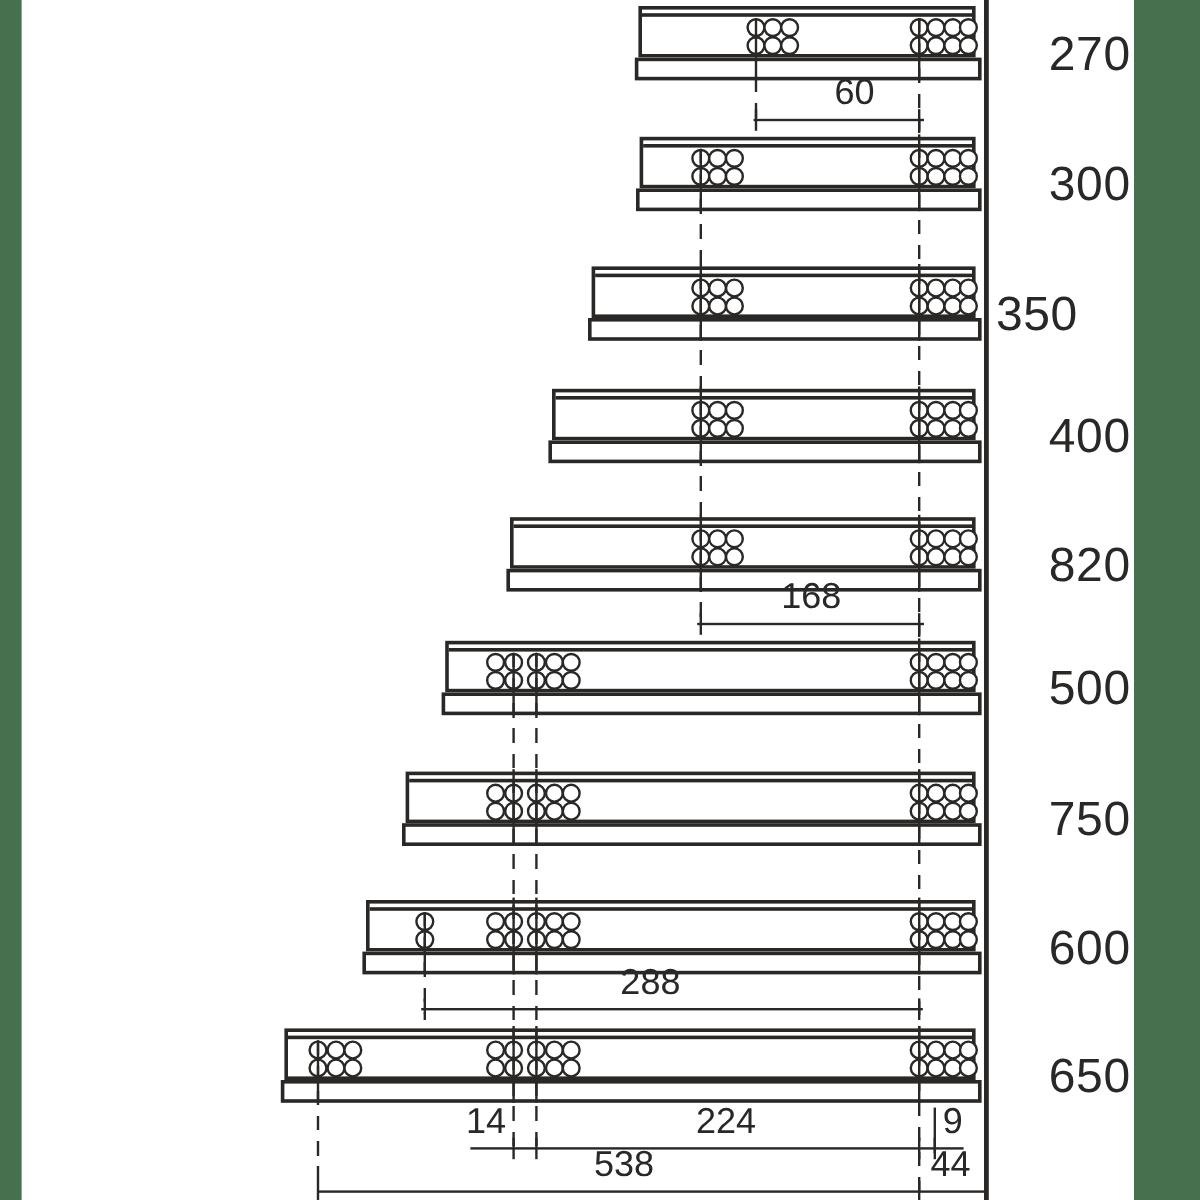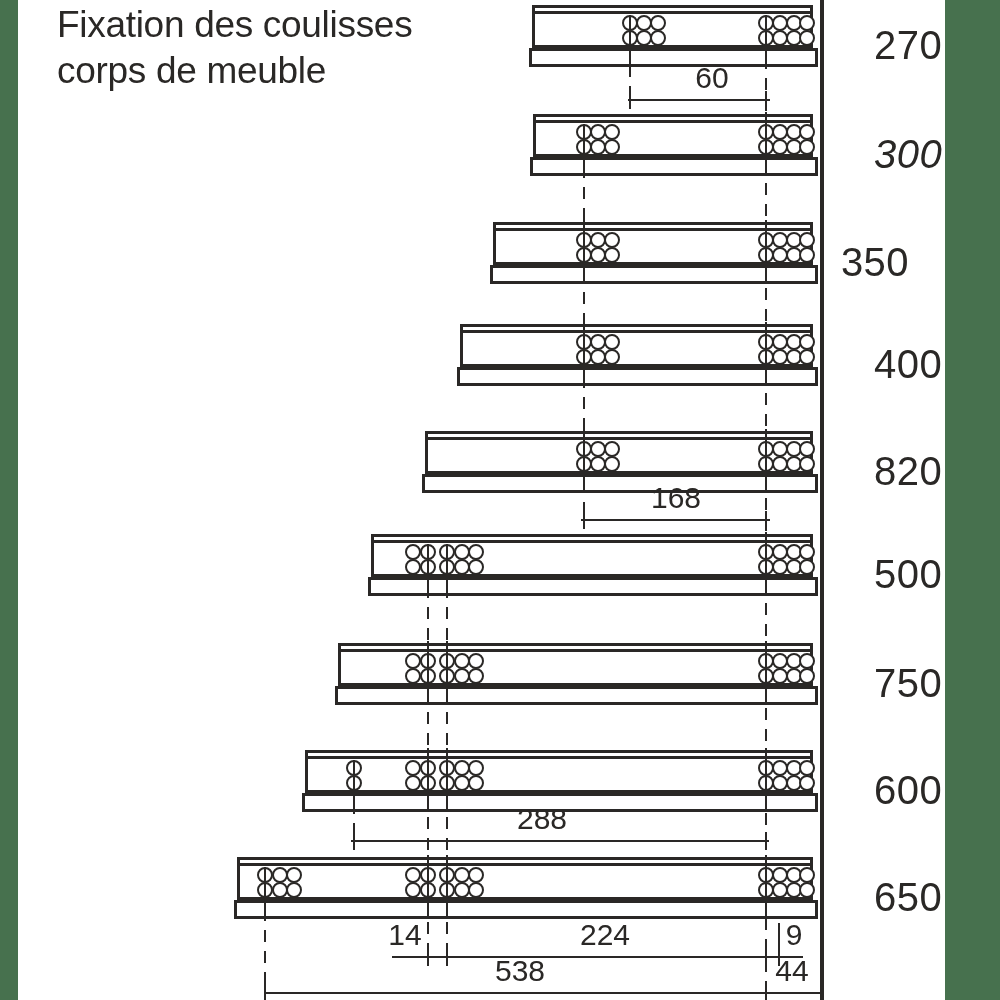--- a/index.html
+++ b/index.html
@@ -20,24 +20,20 @@
   }
   .dim-label{
     position:absolute;transform:translateX(-50%);
     font-size:30px;line-height:32px;color:#2a2826;white-space:nowrap;
   }
 </style>
 </head>
 <body>
 
 <div class="stage">
-  <div class="title">
-    <div>Fixation des coulisses</div>
-    <div>corps de meuble</div>
-  </div>
   <div class="abs" id="diagram-stage" style="left:0;top:0;width:1000px;height:732px;">
       <div style="position: absolute; left: 532px; top: 5px; width: 281px; height: 43px; border: 3px solid rgb(42, 40, 38); box-sizing: border-box; background: rgb(255, 255, 255);"></div>
       <div style="position: absolute; left: 535px; top: 11px; width: 275px; height: 2.5px; background: rgb(42, 40, 38);"></div>
       <div style="position: absolute; left: 529px; top: 48px; width: 289px; height: 19px; border: 3px solid rgb(42, 40, 38); box-sizing: border-box; background: rgb(255, 255, 255);"></div>
       <div style="position: absolute; left: 622px; top: 15px; width: 16px; height: 16px; border: 2.5px solid rgb(42, 40, 38); border-radius: 50%; box-sizing: border-box; background: rgb(255, 255, 255);"></div>
       <div style="position: absolute; left: 622px; top: 30px; width: 16px; height: 16px; border: 2.5px solid rgb(42, 40, 38); border-radius: 50%; box-sizing: border-box; background: rgb(255, 255, 255);"></div>
       <div style="position: absolute; left: 636px; top: 15px; width: 16px; height: 16px; border: 2.5px solid rgb(42, 40, 38); border-radius: 50%; box-sizing: border-box; background: rgb(255, 255, 255);"></div>
       <div style="position: absolute; left: 636px; top: 30px; width: 16px; height: 16px; border: 2.5px solid rgb(42, 40, 38); border-radius: 50%; box-sizing: border-box; background: rgb(255, 255, 255);"></div>
       <div style="position: absolute; left: 650px; top: 15px; width: 16px; height: 16px; border: 2.5px solid rgb(42, 40, 38); border-radius: 50%; box-sizing: border-box; background: rgb(255, 255, 255);"></div>
       <div style="position: absolute; left: 650px; top: 30px; width: 16px; height: 16px; border: 2.5px solid rgb(42, 40, 38); border-radius: 50%; box-sizing: border-box; background: rgb(255, 255, 255);"></div>
@@ -60,39 +56,39 @@
       <div style="position: absolute; left: 604px; top: 124px; width: 16px; height: 16px; border: 2.5px solid rgb(42, 40, 38); border-radius: 50%; box-sizing: border-box; background: rgb(255, 255, 255);"></div>
       <div style="position: absolute; left: 604px; top: 139px; width: 16px; height: 16px; border: 2.5px solid rgb(42, 40, 38); border-radius: 50%; box-sizing: border-box; background: rgb(255, 255, 255);"></div>
       <div style="position: absolute; left: 758px; top: 124px; width: 16px; height: 16px; border: 2.5px solid rgb(42, 40, 38); border-radius: 50%; box-sizing: border-box; background: rgb(255, 255, 255);"></div>
       <div style="position: absolute; left: 758px; top: 139px; width: 16px; height: 16px; border: 2.5px solid rgb(42, 40, 38); border-radius: 50%; box-sizing: border-box; background: rgb(255, 255, 255);"></div>
       <div style="position: absolute; left: 772px; top: 124px; width: 16px; height: 16px; border: 2.5px solid rgb(42, 40, 38); border-radius: 50%; box-sizing: border-box; background: rgb(255, 255, 255);"></div>
       <div style="position: absolute; left: 772px; top: 139px; width: 16px; height: 16px; border: 2.5px solid rgb(42, 40, 38); border-radius: 50%; box-sizing: border-box; background: rgb(255, 255, 255);"></div>
       <div style="position: absolute; left: 786px; top: 124px; width: 16px; height: 16px; border: 2.5px solid rgb(42, 40, 38); border-radius: 50%; box-sizing: border-box; background: rgb(255, 255, 255);"></div>
       <div style="position: absolute; left: 786px; top: 139px; width: 16px; height: 16px; border: 2.5px solid rgb(42, 40, 38); border-radius: 50%; box-sizing: border-box; background: rgb(255, 255, 255);"></div>
       <div style="position: absolute; left: 799px; top: 124px; width: 16px; height: 16px; border: 2.5px solid rgb(42, 40, 38); border-radius: 50%; box-sizing: border-box; background: rgb(255, 255, 255);"></div>
       <div style="position: absolute; left: 799px; top: 139px; width: 16px; height: 16px; border: 2.5px solid rgb(42, 40, 38); border-radius: 50%; box-sizing: border-box; background: rgb(255, 255, 255);"></div>
-      <div class="rail-label" style="position: absolute; left: 874px; top: 132px; font-style: italic;">300</div>
+      <div class="rail-label" style="position: absolute; left: 874px; top: 132px;">300</div>
       <div style="position: absolute; left: 493px; top: 222px; width: 320px; height: 43px; border: 3px solid rgb(42, 40, 38); box-sizing: border-box; background: rgb(255, 255, 255);"></div>
       <div style="position: absolute; left: 496px; top: 228px; width: 314px; height: 2.5px; background: rgb(42, 40, 38);"></div>
       <div style="position: absolute; left: 490px; top: 265px; width: 328px; height: 19px; border: 3px solid rgb(42, 40, 38); box-sizing: border-box; background: rgb(255, 255, 255);"></div>
       <div style="position: absolute; left: 576px; top: 232px; width: 16px; height: 16px; border: 2.5px solid rgb(42, 40, 38); border-radius: 50%; box-sizing: border-box; background: rgb(255, 255, 255);"></div>
       <div style="position: absolute; left: 576px; top: 247px; width: 16px; height: 16px; border: 2.5px solid rgb(42, 40, 38); border-radius: 50%; box-sizing: border-box; background: rgb(255, 255, 255);"></div>
       <div style="position: absolute; left: 590px; top: 232px; width: 16px; height: 16px; border: 2.5px solid rgb(42, 40, 38); border-radius: 50%; box-sizing: border-box; background: rgb(255, 255, 255);"></div>
       <div style="position: absolute; left: 590px; top: 247px; width: 16px; height: 16px; border: 2.5px solid rgb(42, 40, 38); border-radius: 50%; box-sizing: border-box; background: rgb(255, 255, 255);"></div>
       <div style="position: absolute; left: 604px; top: 232px; width: 16px; height: 16px; border: 2.5px solid rgb(42, 40, 38); border-radius: 50%; box-sizing: border-box; background: rgb(255, 255, 255);"></div>
       <div style="position: absolute; left: 604px; top: 247px; width: 16px; height: 16px; border: 2.5px solid rgb(42, 40, 38); border-radius: 50%; box-sizing: border-box; background: rgb(255, 255, 255);"></div>
       <div style="position: absolute; left: 758px; top: 232px; width: 16px; height: 16px; border: 2.5px solid rgb(42, 40, 38); border-radius: 50%; box-sizing: border-box; background: rgb(255, 255, 255);"></div>
       <div style="position: absolute; left: 758px; top: 247px; width: 16px; height: 16px; border: 2.5px solid rgb(42, 40, 38); border-radius: 50%; box-sizing: border-box; background: rgb(255, 255, 255);"></div>
       <div style="position: absolute; left: 772px; top: 232px; width: 16px; height: 16px; border: 2.5px solid rgb(42, 40, 38); border-radius: 50%; box-sizing: border-box; background: rgb(255, 255, 255);"></div>
       <div style="position: absolute; left: 772px; top: 247px; width: 16px; height: 16px; border: 2.5px solid rgb(42, 40, 38); border-radius: 50%; box-sizing: border-box; background: rgb(255, 255, 255);"></div>
       <div style="position: absolute; left: 786px; top: 232px; width: 16px; height: 16px; border: 2.5px solid rgb(42, 40, 38); border-radius: 50%; box-sizing: border-box; background: rgb(255, 255, 255);"></div>
       <div style="position: absolute; left: 786px; top: 247px; width: 16px; height: 16px; border: 2.5px solid rgb(42, 40, 38); border-radius: 50%; box-sizing: border-box; background: rgb(255, 255, 255);"></div>
       <div style="position: absolute; left: 799px; top: 232px; width: 16px; height: 16px; border: 2.5px solid rgb(42, 40, 38); border-radius: 50%; box-sizing: border-box; background: rgb(255, 255, 255);"></div>
       <div style="position: absolute; left: 799px; top: 247px; width: 16px; height: 16px; border: 2.5px solid rgb(42, 40, 38); border-radius: 50%; box-sizing: border-box; background: rgb(255, 255, 255);"></div>
-      <div class="rail-label" style="position: absolute; left: 830px; top: 240px; text-align: center;">350</div>
+      <div class="rail-label" style="position: absolute; left: 830px; top: 240px;">350</div>
       <div style="position: absolute; left: 460px; top: 324px; width: 353px; height: 43px; border: 3px solid rgb(42, 40, 38); box-sizing: border-box; background: rgb(255, 255, 255);"></div>
       <div style="position: absolute; left: 463px; top: 330px; width: 347px; height: 2.5px; background: rgb(42, 40, 38);"></div>
       <div style="position: absolute; left: 457px; top: 367px; width: 361px; height: 19px; border: 3px solid rgb(42, 40, 38); box-sizing: border-box; background: rgb(255, 255, 255);"></div>
       <div style="position: absolute; left: 576px; top: 334px; width: 16px; height: 16px; border: 2.5px solid rgb(42, 40, 38); border-radius: 50%; box-sizing: border-box; background: rgb(255, 255, 255);"></div>
       <div style="position: absolute; left: 576px; top: 349px; width: 16px; height: 16px; border: 2.5px solid rgb(42, 40, 38); border-radius: 50%; box-sizing: border-box; background: rgb(255, 255, 255);"></div>
       <div style="position: absolute; left: 590px; top: 334px; width: 16px; height: 16px; border: 2.5px solid rgb(42, 40, 38); border-radius: 50%; box-sizing: border-box; background: rgb(255, 255, 255);"></div>
       <div style="position: absolute; left: 590px; top: 349px; width: 16px; height: 16px; border: 2.5px solid rgb(42, 40, 38); border-radius: 50%; box-sizing: border-box; background: rgb(255, 255, 255);"></div>
       <div style="position: absolute; left: 604px; top: 334px; width: 16px; height: 16px; border: 2.5px solid rgb(42, 40, 38); border-radius: 50%; box-sizing: border-box; background: rgb(255, 255, 255);"></div>
       <div style="position: absolute; left: 604px; top: 349px; width: 16px; height: 16px; border: 2.5px solid rgb(42, 40, 38); border-radius: 50%; box-sizing: border-box; background: rgb(255, 255, 255);"></div>
       <div style="position: absolute; left: 758px; top: 334px; width: 16px; height: 16px; border: 2.5px solid rgb(42, 40, 38); border-radius: 50%; box-sizing: border-box; background: rgb(255, 255, 255);"></div>

